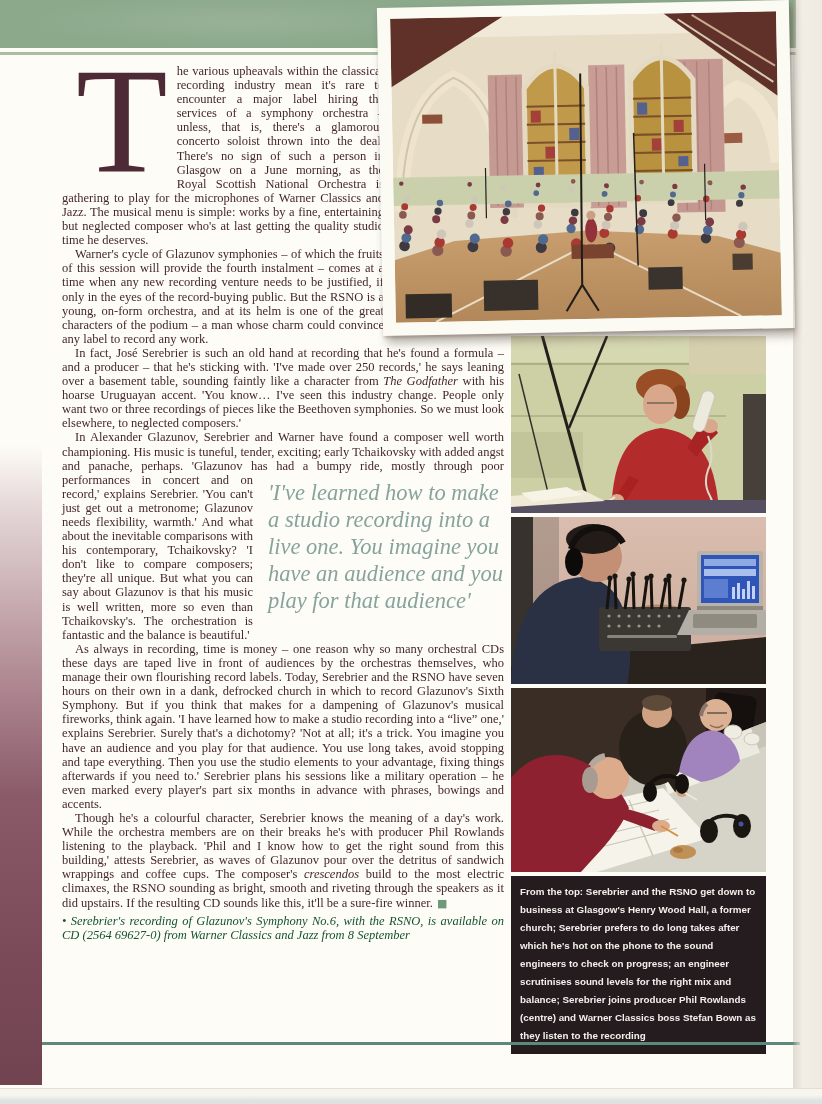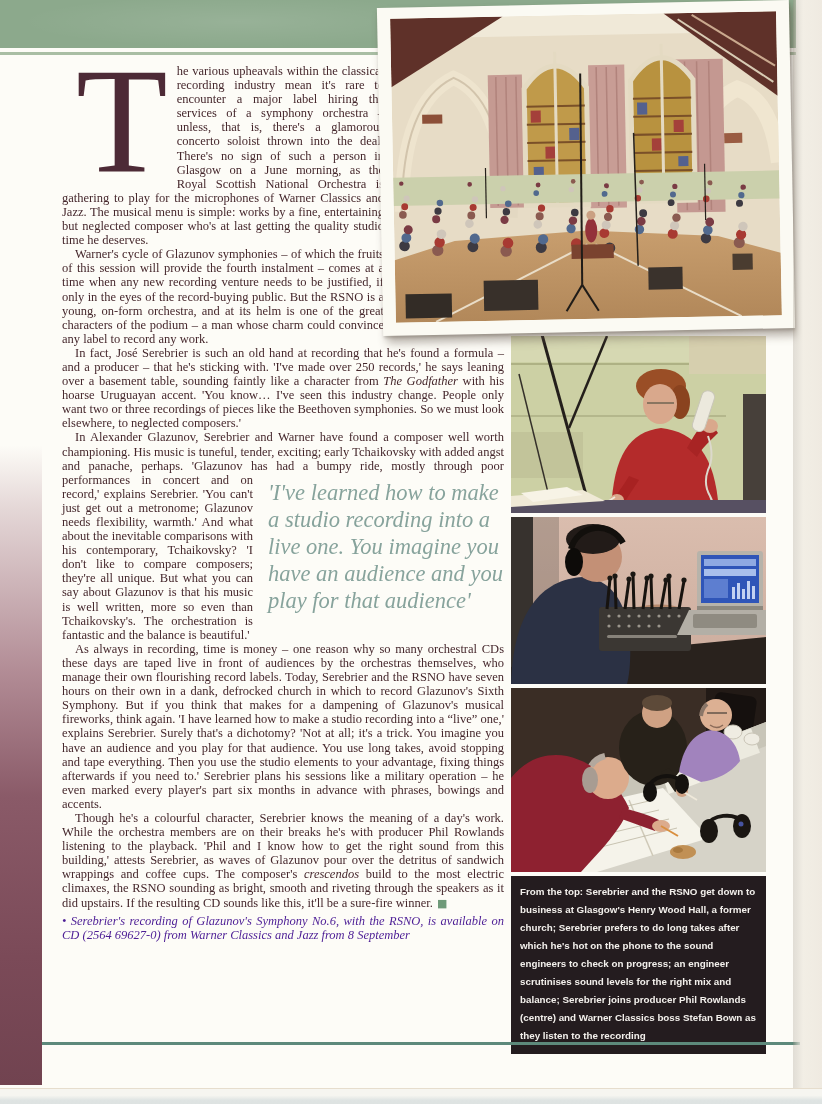--- a/index.html
+++ b/index.html
@@ -17,21 +17,21 @@
         background:linear-gradient(180deg,#f6f5f0 0%,#f6f5f0 40%,#dfe4e3 70%,#dde2e1 100%);border-top:1px solid #e6ddcd;}
 
   
   .article{position:absolute;left:62px;top:64px;width:442px;color:#45272c;font-size:12.5px;line-height:14.1px;text-align:justify;}
   .photo-push{float:right;width:120px;height:274px;}
   .para{margin:0;}
   .indent{text-indent:13px;}
   .dropcap{float:left;font-size:150px;line-height:0.72;color:#4d2a36;margin:2px 9px 6px 14px;font-family:"Liberation Serif",serif;}
   .pullquote{float:right;width:236px;margin:6px 0 6px 15px;font-size:22.5px;line-height:27px;color:#87a39c;text-align:left;text-indent:0;font-style:italic;}
   .endmark{color:#6f9a79;font-size:11px;margin-left:4px;font-family:"DejaVu Sans",sans-serif;}
-  .footnote{margin:3px 0 0 0;font-style:italic;color:#4c1d95;}
+  .footnote{margin:3px 0 0 0;font-style:italic;color:#14532d;}
 
   
   .rail-photo{position:absolute;left:511px;width:255px;overflow:hidden;background:#888;}
   .rail-photo svg{display:block;width:100%;height:100%;}
   #ph2{top:336px;height:177px;}
   #ph3{top:517px;height:167px;}
   #ph4{top:688px;height:184px;}
 
   .caption{position:absolute;left:511px;top:876px;width:255px;box-sizing:border-box;background:#241c1f;
            color:#f3f0ec;font-family:"Liberation Sans",sans-serif;font-weight:bold;font-size:9.8px;line-height:18px;

